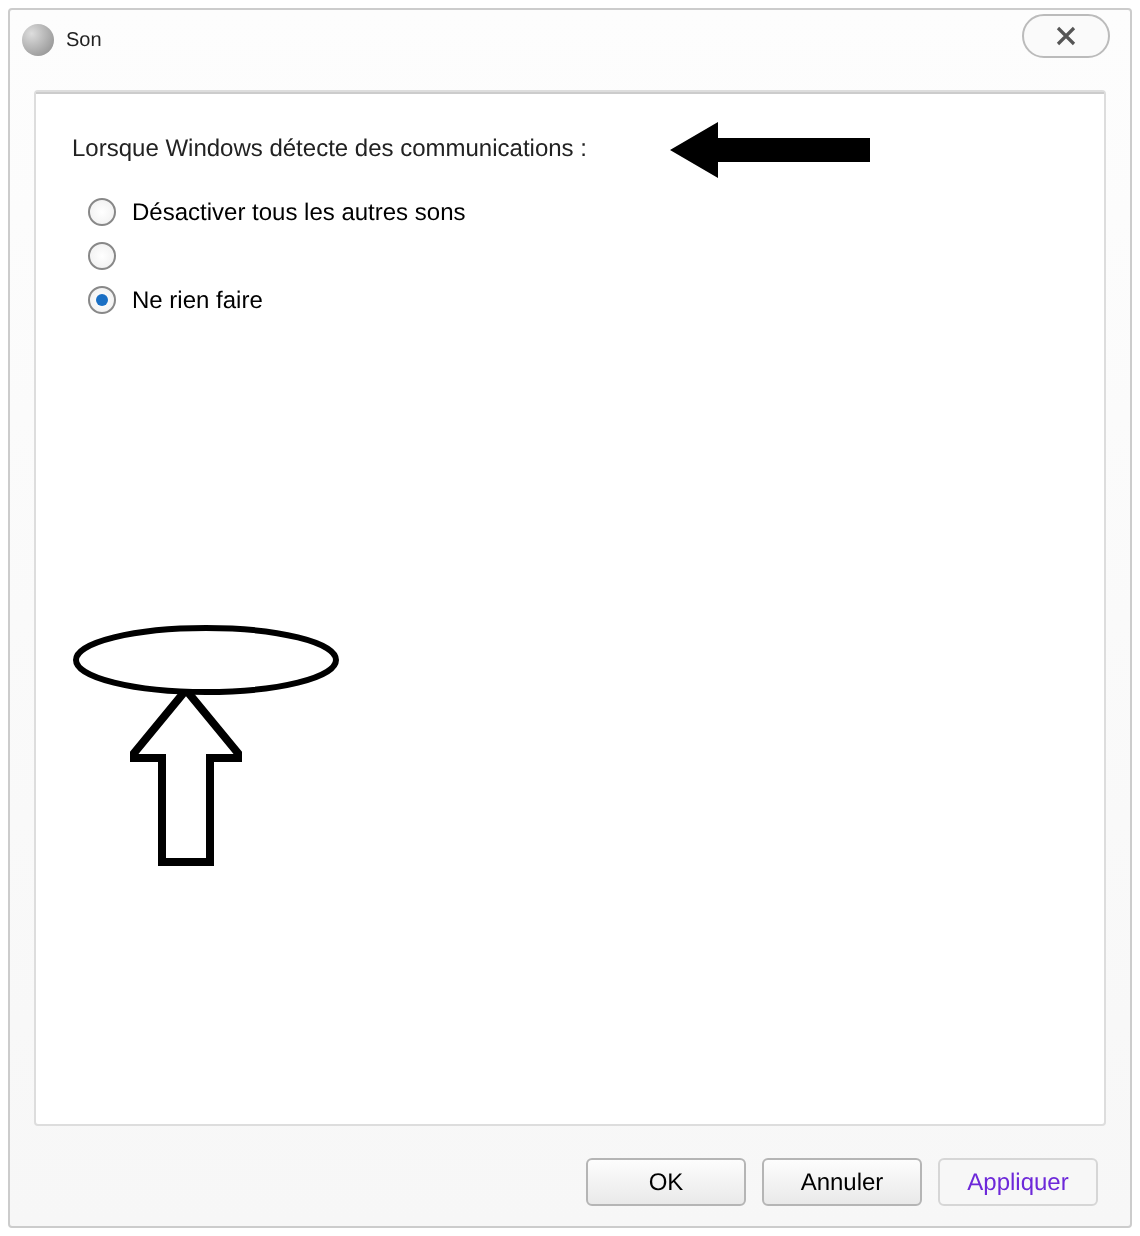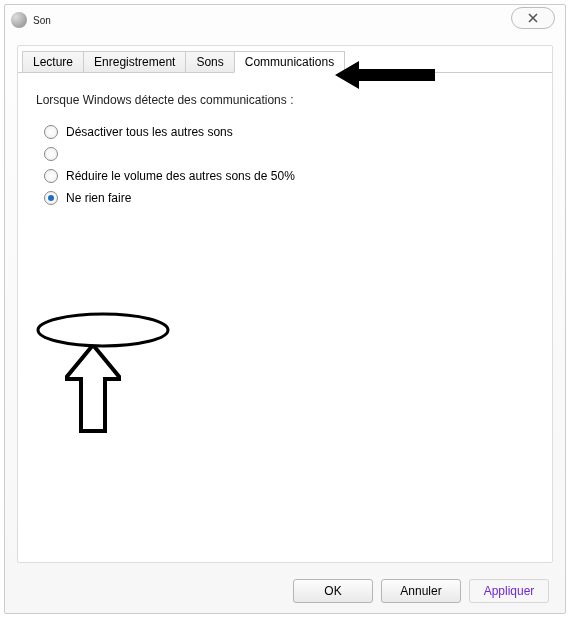--- a/index.html
+++ b/index.html
@@ -178,42 +178,32 @@
     <div class="titlebar-icon"></div>
     <span class="titlebar-text">Son</span>
     <div class="close-pill">
       <svg viewBox="0 0 12 12">
         <path d="M2 2 L10 10 M10 2 L2 10" stroke="#555" stroke-width="1.6" fill="none"></path>
       </svg>
     </div>
   </div>
 
   <div class="content-area">
-    <div class="tabs">
-      <div class="tab">Lecture</div>
-      <div class="tab">Enregistrement</div>
-      <div class="tab">Sons</div>
-      <div class="tab active">Communications</div>
-    </div>
 
     <div class="tab-panel">
 
       <div class="subtitle">Lorsque Windows détecte des communications :</div>
 
       <div class="radio-group">
         <div class="radio-row">
           <div class="radio"></div>
           <span>Désactiver tous les autres sons</span>
         </div>
         <div class="radio-row">
           <div class="radio"></div>
-        </div>
-        <div class="radio-row">
-          <div class="radio"></div>
-          <span>Réduire le volume des autres sons de 50%</span>
         </div>
         <div class="radio-row">
           <div class="radio selected">
               <div class="dot"></div>
             </div>
           <span>Ne rien faire</span>
         </div>
       </div>
     </div>
   </div>

